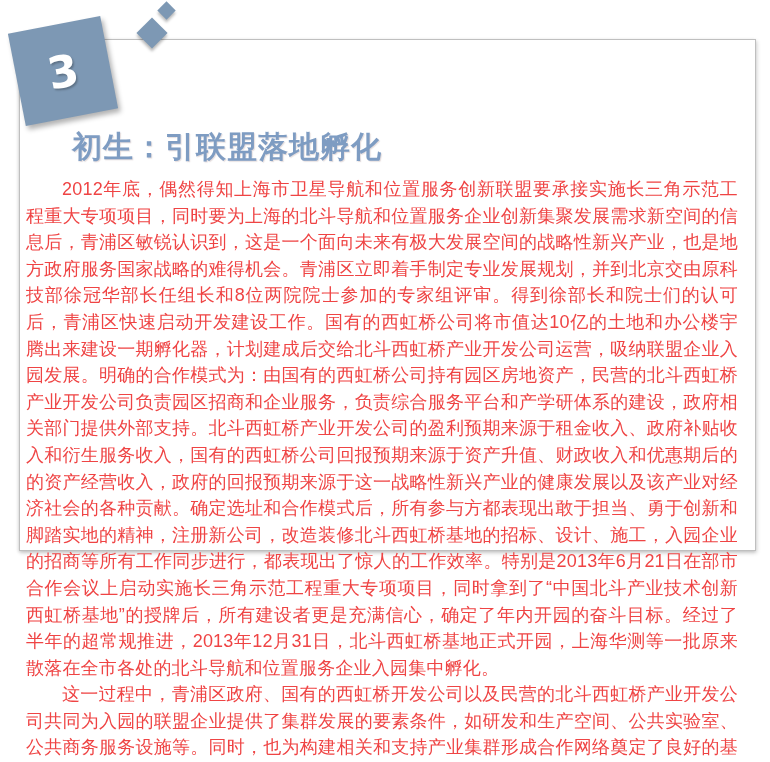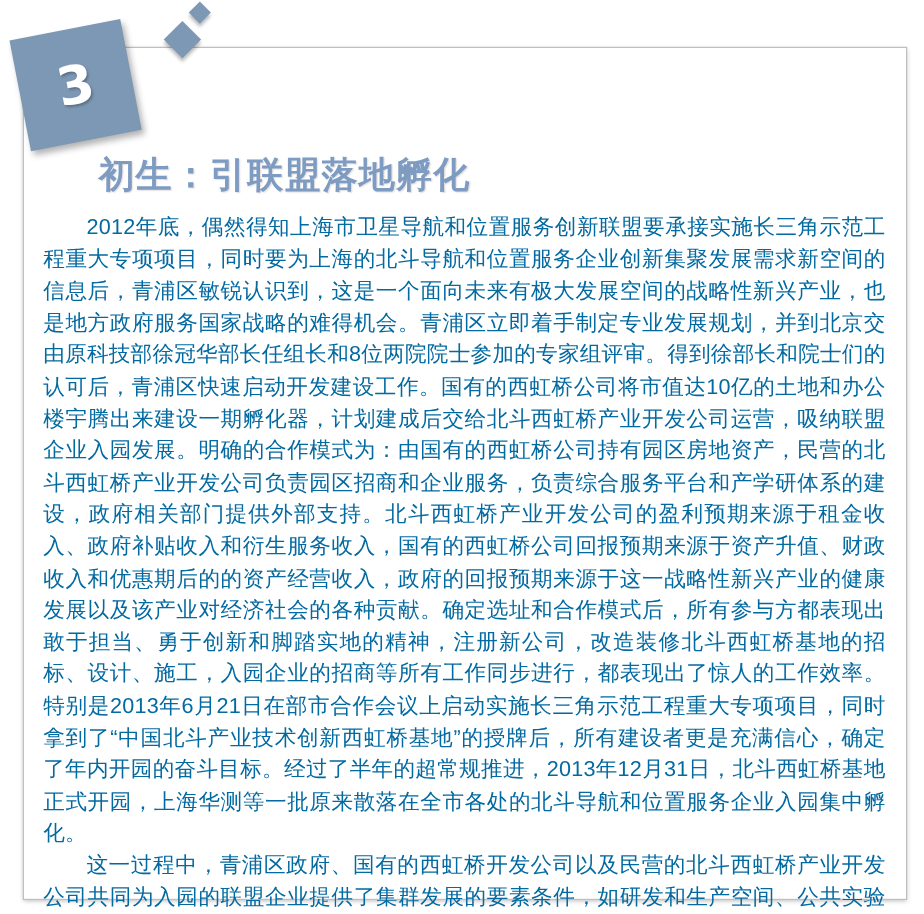--- a/index.html
+++ b/index.html
@@ -14,42 +14,42 @@
     background: #ffffff;
     overflow: hidden;
     font-family: "Liberation Sans", sans-serif;
   }
   
   .panel {
     position: absolute;
     left: 19px;
     top: 39px;
     width: 737px;
-    height: 711px;
+    height: 512px;
     box-sizing: border-box;
     background: #ffffff;
     border: 1px solid #bfbfbf;
     box-shadow: 1px 2px 4px rgba(0,0,0,0.18), -1px 1px 3px rgba(0,0,0,0.10);
-    padding: 90px 17px 0 16px;
+    padding: 90px 17px 0 6px;
     z-index: 1;
   }
   .section-title {
     margin: 0 0 12px 46px;
     font-size: 30px;
     line-height: 34px;
     font-weight: bold;
     color: #7e9cc2;
     letter-spacing: 1px;
     text-shadow: -1px -1px 0 rgba(255,255,255,0.65), 1px 1px 1px rgba(150,120,120,0.25);
   }
   .body-paragraph {
     margin: 0;
     font-size: 18px;
     line-height: 26.6px;
-    color: #0369a1;
+    color: #ef4444;
     text-align: justify;
     text-indent: 2em;
     letter-spacing: 0.2px;
   }
   
   .badge {
     position: absolute;
     left: 16px;
     top: 24px;
     width: 94px;

